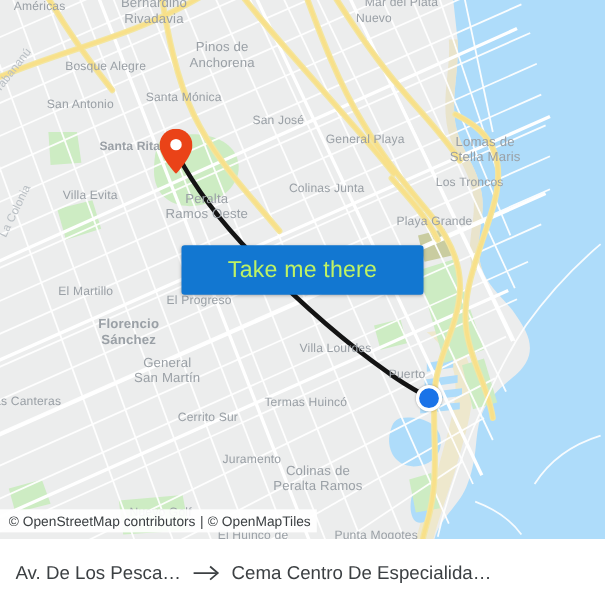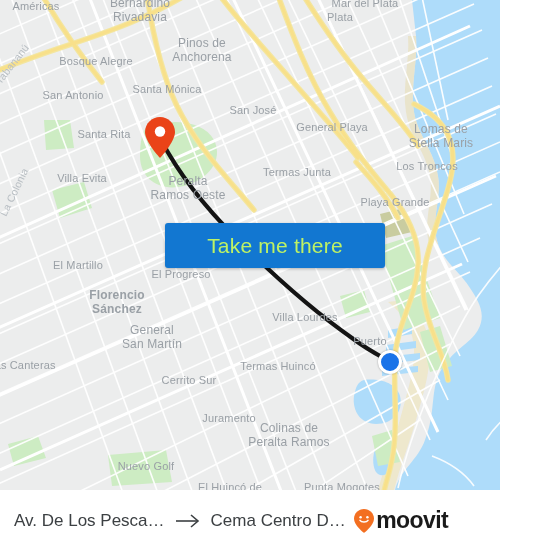--- a/index.html
+++ b/index.html
@@ -18,21 +18,21 @@
     width: 550px;
     height: 550px;
     overflow: hidden;
     background: #ffffff;
   }
 
   
   #map {
     position: absolute;
     left: 0; top: 0;
-    width: 500px;
+    width: 550px;
     height: 490px;
     overflow: hidden;
     background: #eceded;
   }
   #map-svg { position: absolute; left:0; top:0; }
 
   .map-label {
     position: absolute;
     color: #9aa0a6;
     font-size: 11px;
@@ -301,32 +301,32 @@
         <path d="M 161 140 C 180 176 206 208 236 238
                  C 270 272 312 310 352 338 C 368 350 380 356 389 361" fill="none" stroke="#141414" stroke-width="4.2" stroke-linecap="round"></path>
       </g>
     </svg>
 
     <div id="map-labels">
         <div class="map-label" style="left: 36px; top: 6px;">Américas</div>
         <div class="map-label big" style="left: 140px; top: 10px;">Bernardino
 Rivadavia</div>
         <div class="map-label" style="left: 365px; top: 3px;">Mar del Plata</div>
-        <div class="map-label" style="left: 340px; top: 17px;">Plata</div>
+        <div class="map-label" style="left: 340px; top: 17px;">Nuevo</div>
         <div class="map-label big" style="left: 202px; top: 50px;">Pinos de
 Anchorena</div>
         <div class="map-label" style="left: 96px; top: 61px;">Bosque Alegre</div>
         <div class="map-label" style="left: 73px; top: 95px;">San Antonio</div>
         <div class="map-label" style="left: 167px; top: 89px;">Santa Mónica</div>
         <div class="map-label" style="left: 253px; top: 110px;">San José</div>
         <div class="map-label" style="left: 332px; top: 127px;">General Playa</div>
         <div class="map-label big" style="left: 441px; top: 136px; text-align: center;">Lomas de
 Stella Maris</div>
-        <div class="map-label" style="left: 104px; top: 134px;">Santa Rita</div>
-        <div class="map-label" style="left: 297px; top: 172px;">Termas Junta</div>
+        <div class="map-label" style="left: 118px; top: 134px; font-weight: bold;">Santa Rita</div>
+        <div class="map-label" style="left: 297px; top: 172px;">Colinas Junta</div>
         <div class="map-label" style="left: 403px; top: 166px; padding-left: 48px;">Los Troncos</div>
         <div class="map-label" style="left: 82px; top: 178px;">Villa Evita</div>
         <div class="map-label big" style="left: 188px; top: 188px;">Peralta
 Ramos Oeste</div>
         <div class="map-label" style="left: 395px; top: 202px;">Playa Grande</div>
         <div class="map-label" style="left: 78px; top: 265px;">El Martillo</div>
         <div class="map-label" style="left: 181px; top: 274px;">El Progreso</div>
         <div class="map-label big" style="left: 117px; top: 302px; font-weight: bold;">Florencio
 Sánchez</div>
         <div class="map-label" style="left: 305px; top: 317px;">Villa Lourdes</div>
@@ -350,35 +350,31 @@
       <svg width="30" height="41" viewBox="0 0 30 41">
         <path d="M15 0 C6.7 0 0 6.7 0 15 C0 25 15 41 15 41 C15 41 30 25 30 15 C30 6.7 23.3 0 15 0 Z" fill="#EA4318"></path>
         <circle cx="15" cy="14.5" r="5.2" fill="#FFFFFF"></circle>
       </svg>
     </div>
 
     <div class="dot-marker" style="left:390px; top:362px;"></div>
 
     <button id="take-me-there">Take me there</button>
 
+    <div id="attribution">
+      <span class="att-link">© OpenStreetMap contributors</span>
+      <span class="att-sep">|</span>
+      <span class="att-link">© OpenMapTiles</span>
+    </div>
   </div>
 
   <div id="bottom-bar">
     <div id="route-summary">
       <span class="endpoint" id="origin-label">Av. De Los Pesca…</span>
       <svg id="arrow-icon" viewBox="0 0 26 16">
         <line x1="1" y1="8" x2="22" y2="8" stroke="#3c4043" stroke-width="1.6"></line>
         <polyline points="16,2 23,8 16,14" fill="none" stroke="#3c4043" stroke-width="1.6"></polyline>
       </svg>
       <span class="endpoint" id="destination-label">Cema Centro De Especialidad…</span>
     </div>
-    <div id="moovit-logo">
-      <svg width="20" height="24" viewBox="0 0 20 24">
-        <path d="M10 0 C4.5 0 0 4.4 0 9.8 C0 16.4 10 24 10 24 C10 24 20 16.4 20 9.8 C20 4.4 15.5 0 10 0 Z" fill="#F36F21"></path>
-        <circle cx="6.6" cy="8.2" r="1.25" fill="#FFFFFF"></circle>
-        <circle cx="13.4" cy="8.2" r="1.25" fill="#FFFFFF"></circle>
-        <path d="M6 11.4 C7.4 13.6 12.6 13.6 14 11.4" fill="none" stroke="#FFFFFF" stroke-width="1.5" stroke-linecap="round"></path>
-      </svg>
-      <span id="moovit-wordmark">moovit</span>
-    </div>
   </div>
 
 </div>
 
 </body></html>

